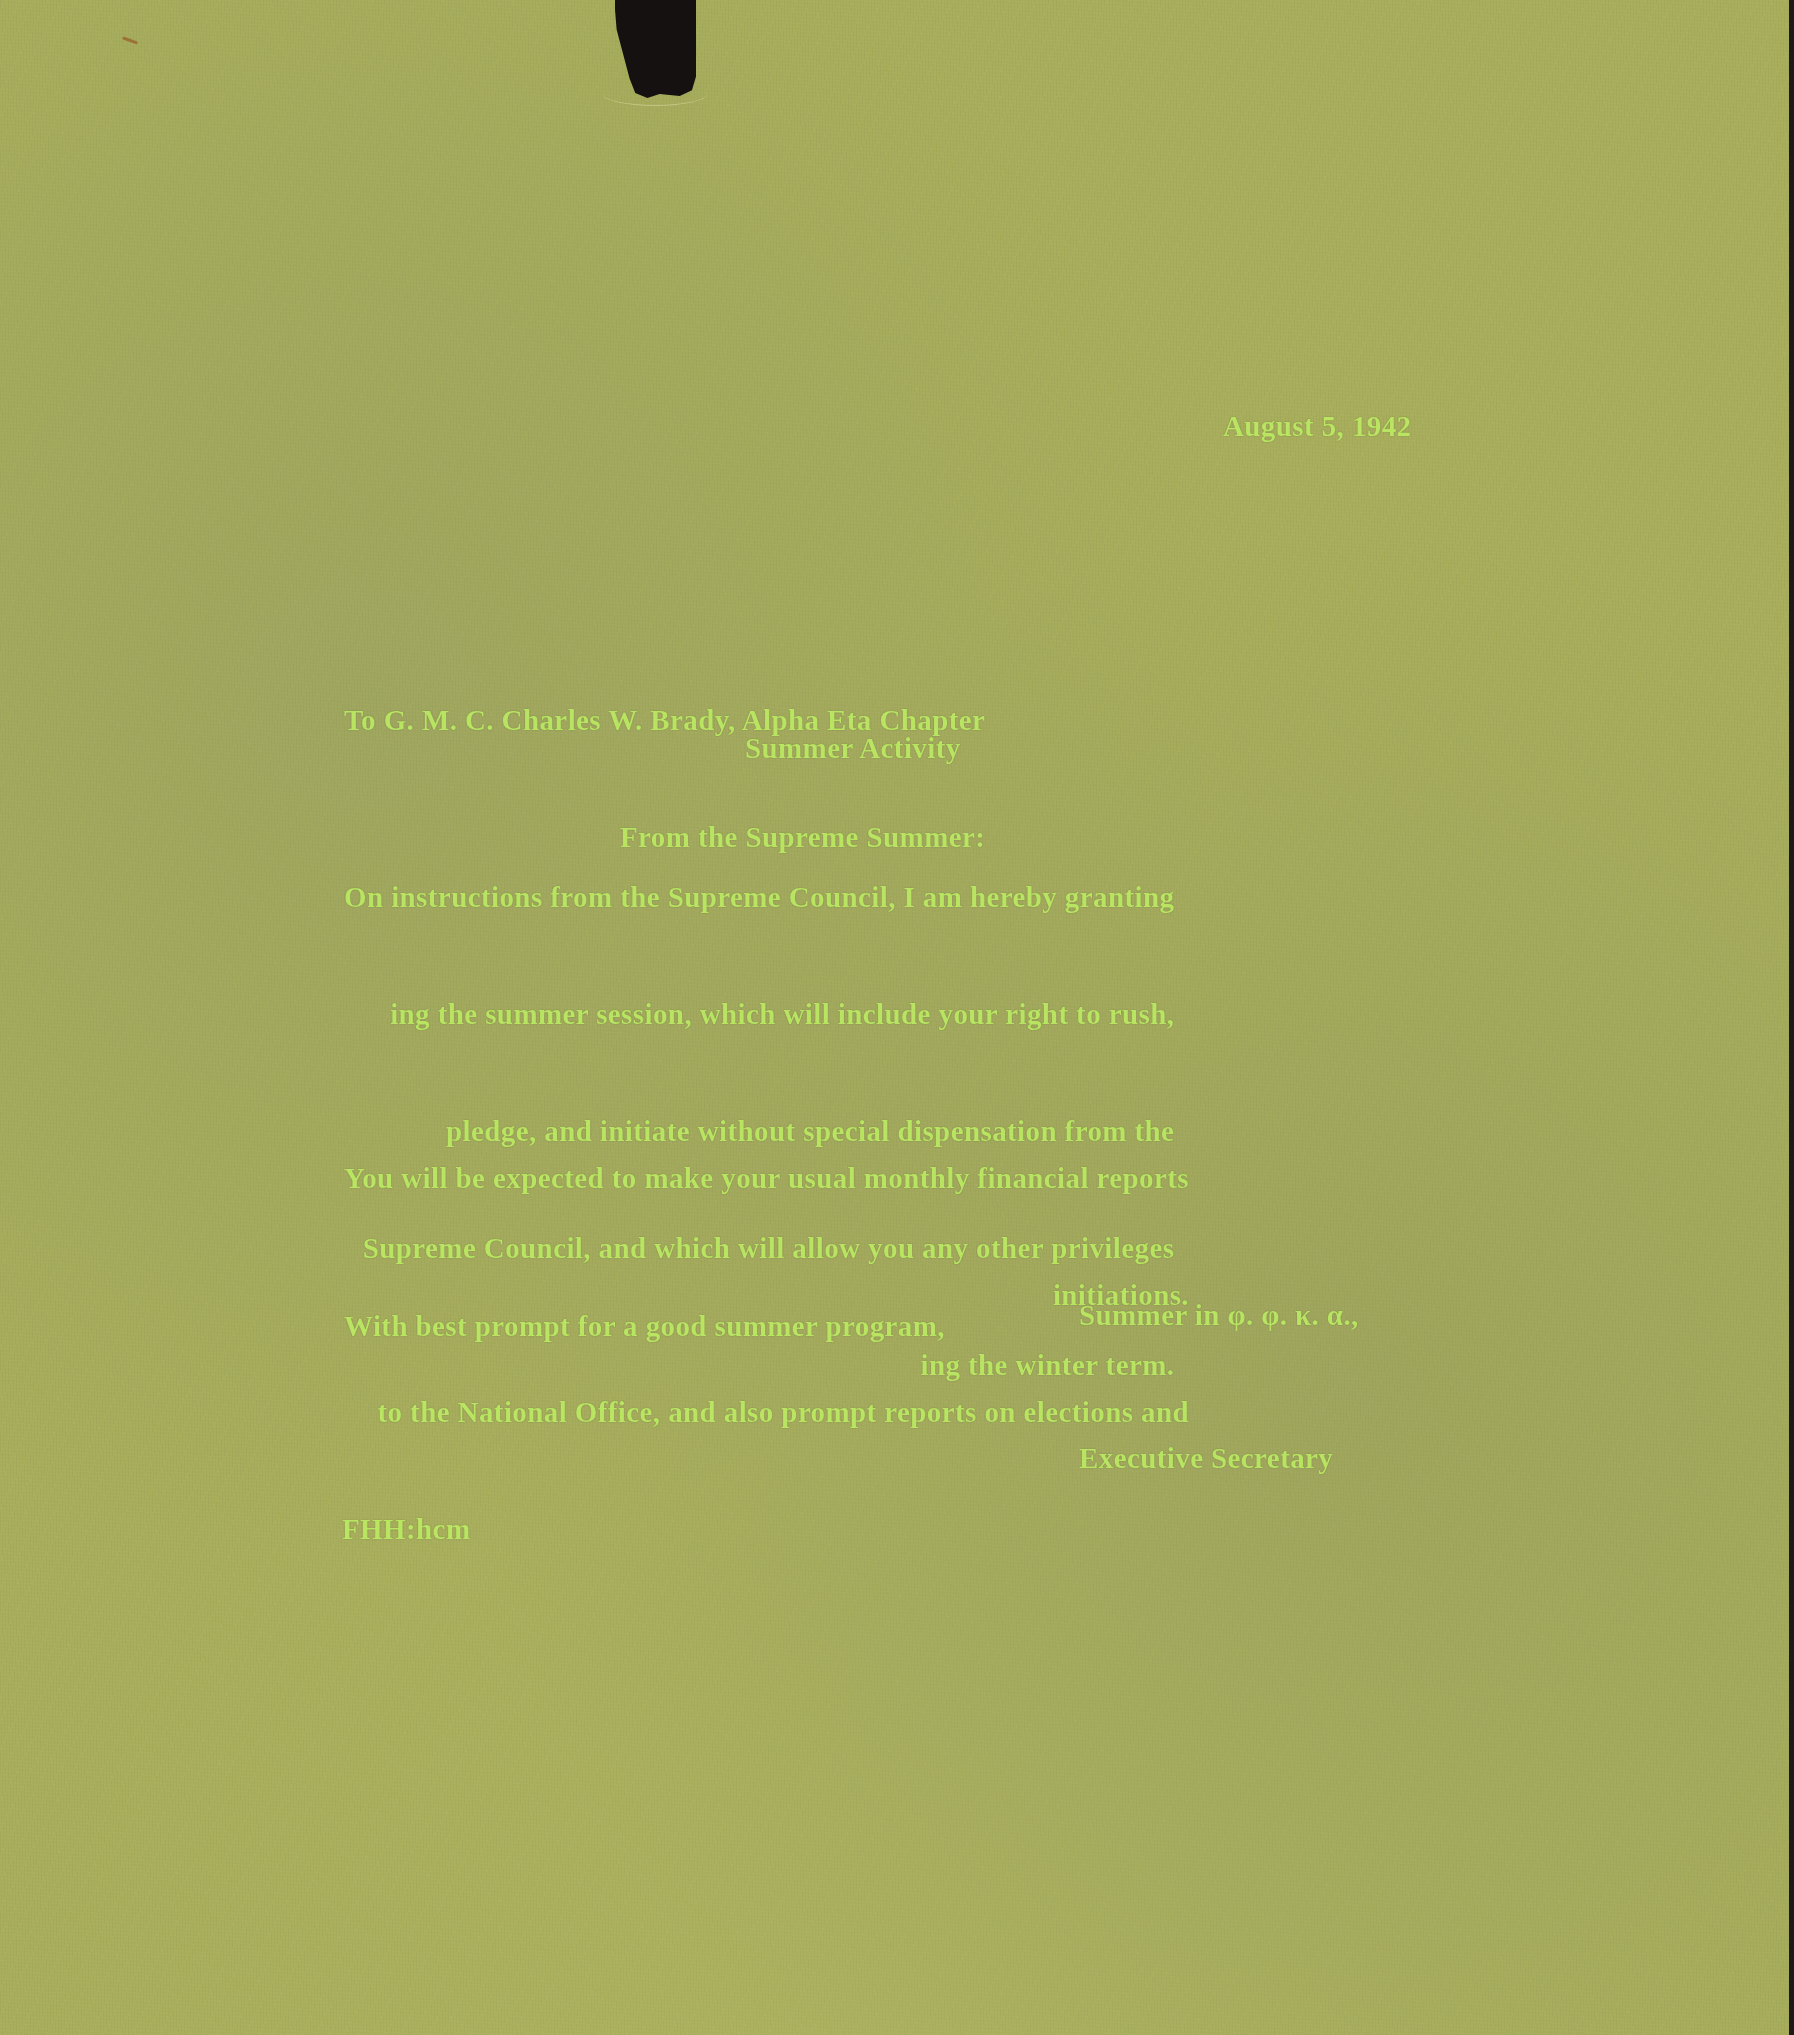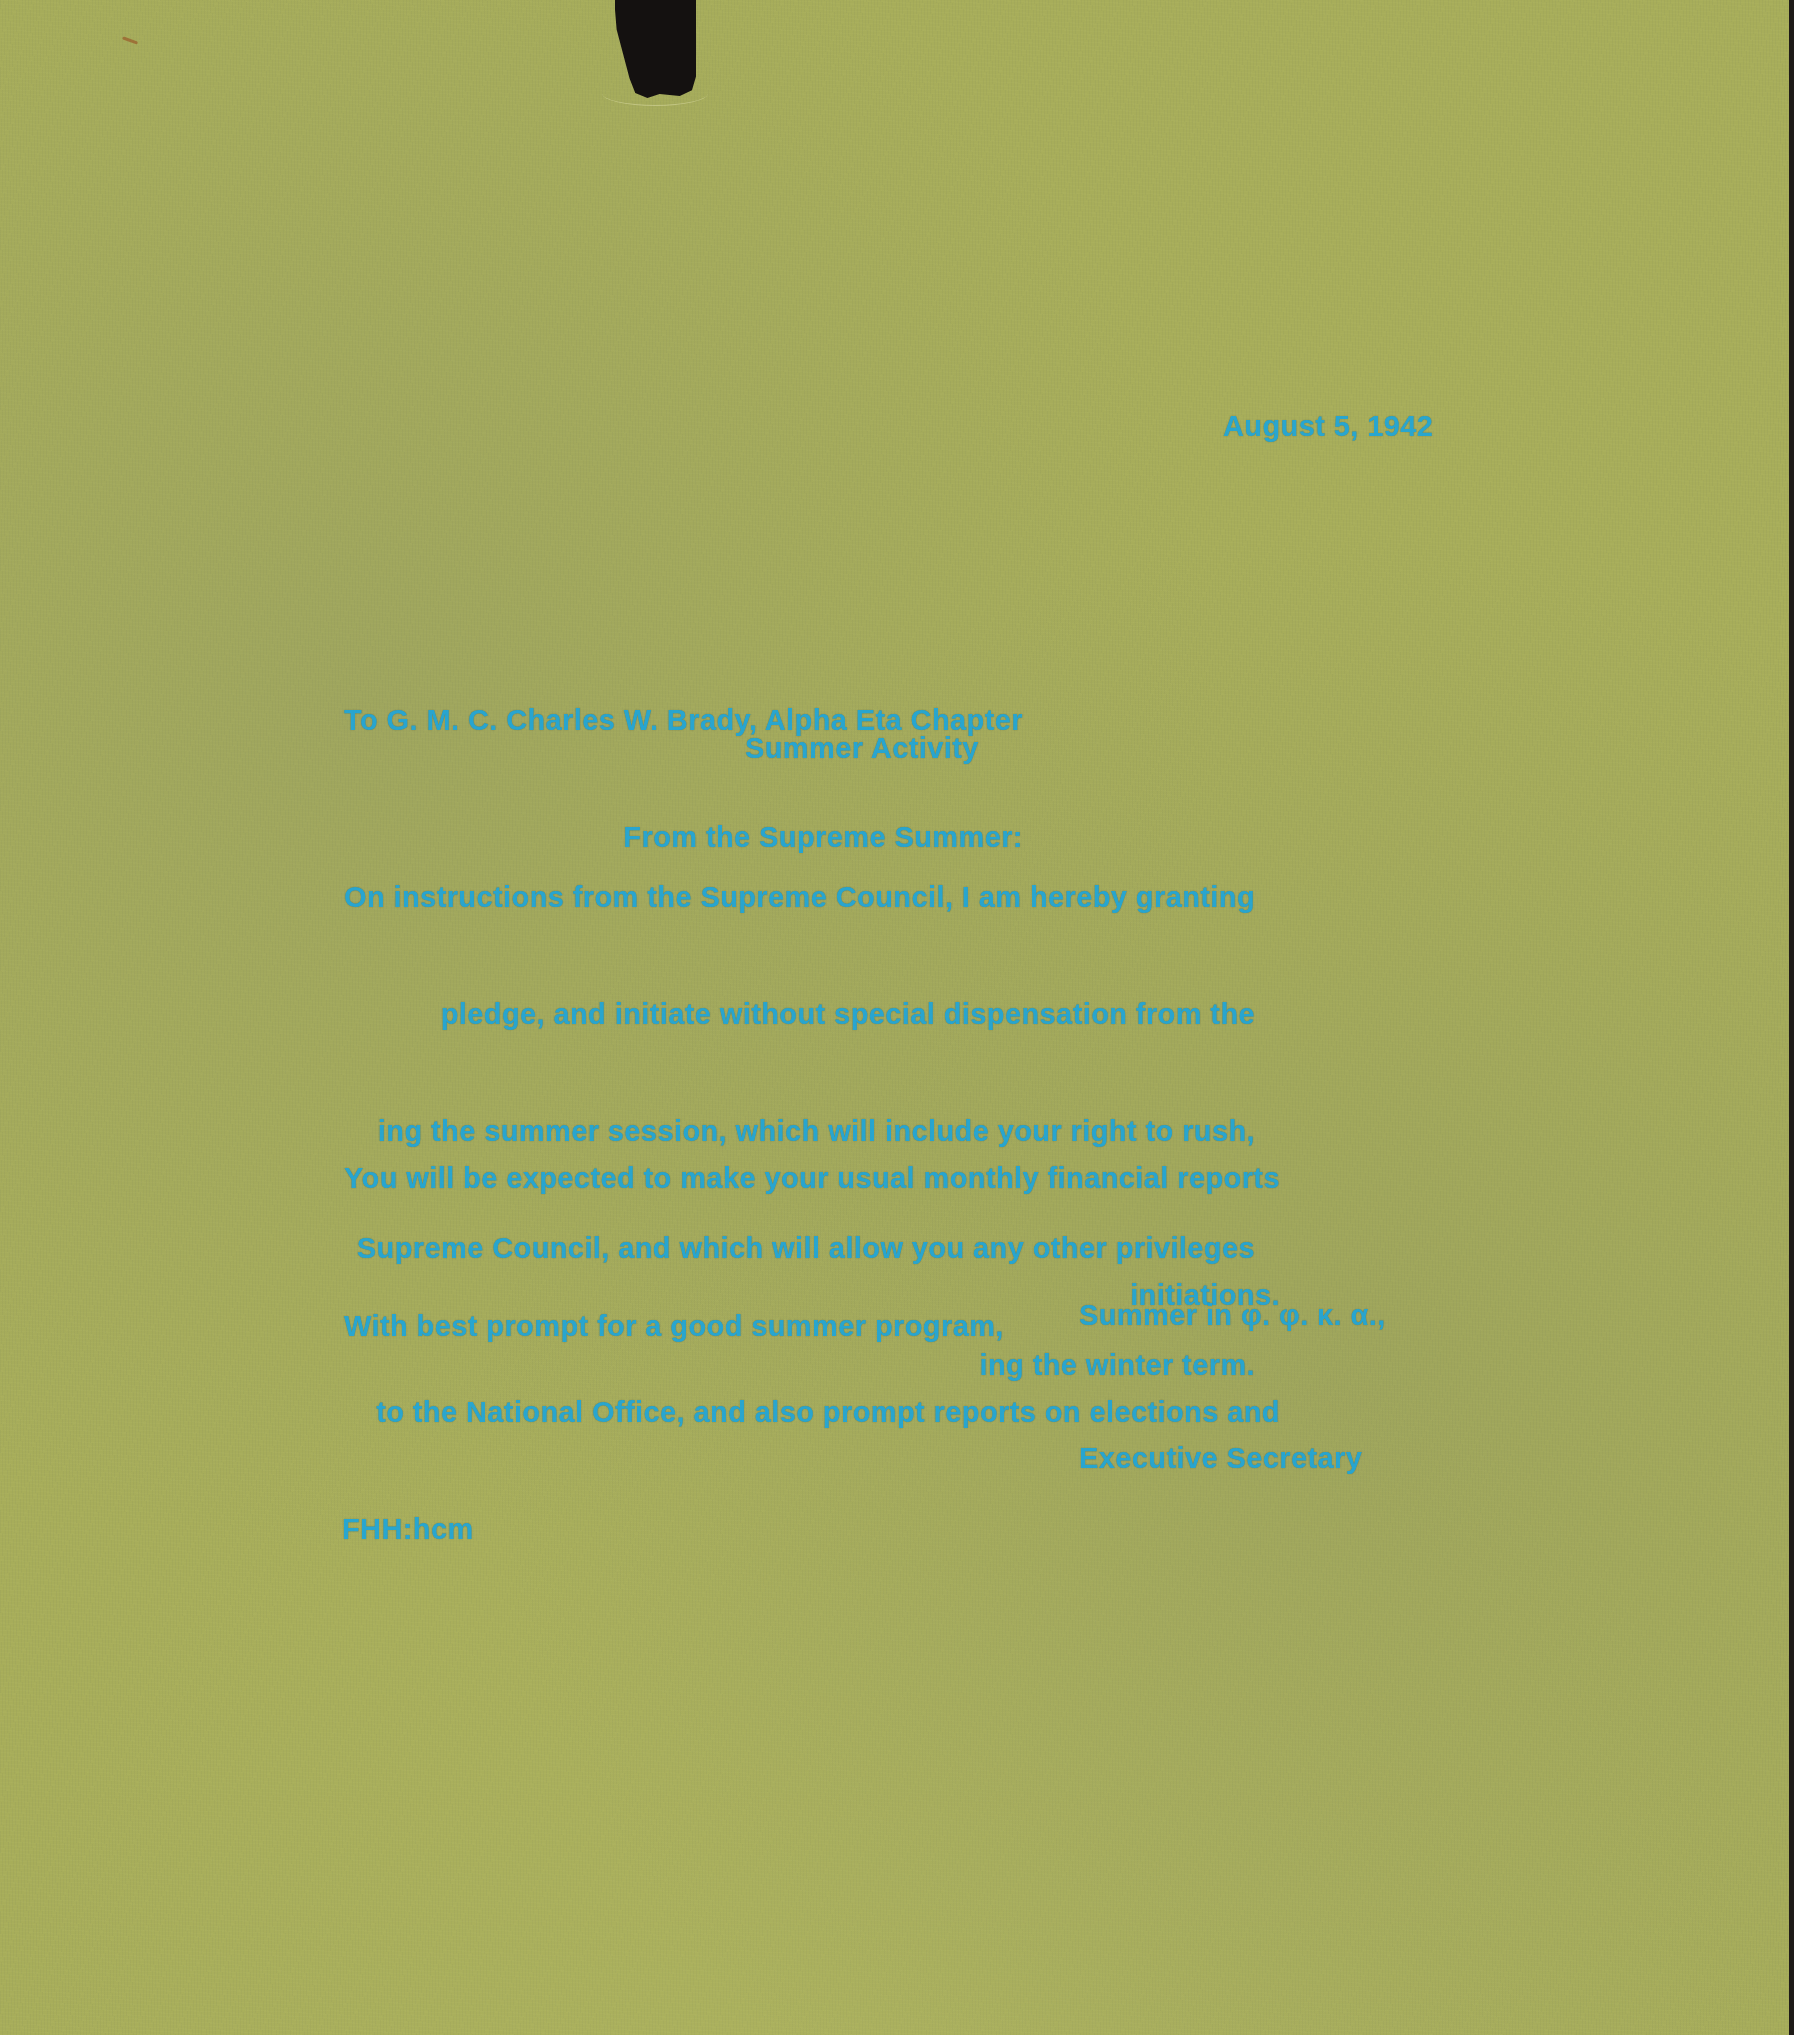--- a/index.html
+++ b/index.html
@@ -52,23 +52,23 @@
       top: 39px;
       width: 16.3px;
       height: 3.3px;
       background: #9a5a2a;
       border-radius: 1.6px;
       transform: rotate(20deg);
       opacity: 0.7;
     }
     .typed {
       position: absolute;
-      font-family: Liberation Sans, sans-serif;
+      font-family: Liberation Serif, serif;
       font-weight: bold;
-      color: #0ea5e9;
+      color: #bef264;
       font-size: 29px;
       letter-spacing: 0.4px;
       line-height: 39px;
       white-space: pre;
       text-shadow: 0 0 1.2px rgba(40,40,30,0.5);
       opacity: 0.82;
     }
     .date { left: 1223px; top: 407px; }
     .addr { left: 344px; top: 623px; }
     .heading { left: 745px; top: 729px; }
@@ -92,22 +92,22 @@
 
 <div class="typed addr">
   <span class="line">To G. M. C. Charles W. Brady, Alpha Eta Chapter</span>
   <span class="line">From the Supreme Summer:</span>
 </div>
 
 <div class="typed heading">Summer Activity</div>
 
 <div class="typed para">
   <span class="line">On instructions from the Supreme Council, I am hereby granting</span>
+  <span class="line">ing the summer session, which will include your right to rush,</span>
   <span class="line">pledge, and initiate without special dispensation from the</span>
-  <span class="line">ing the summer session, which will include your right to rush,</span>
   <span class="line">Supreme Council, and which will allow you any other privileges</span>
   <span class="line">ing the winter term.</span>
 </div>
 
 <div class="typed para2">
   <span class="line">You will be expected to make your usual monthly financial reports</span>
   <span class="line">initiations.</span>
   <span class="line">to the National Office, and also prompt reports on elections and</span>
 </div>
 

